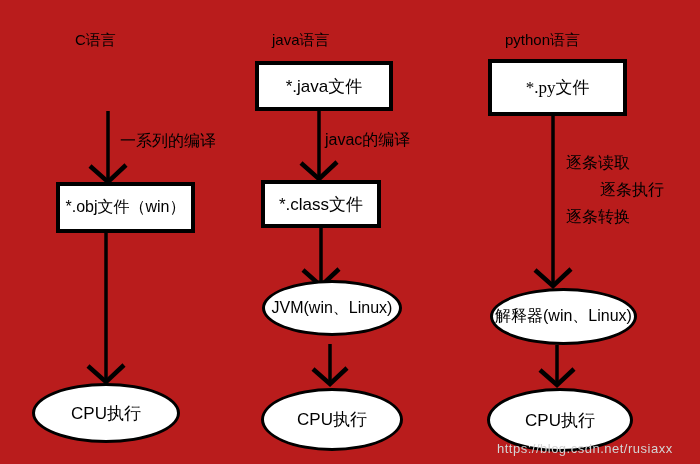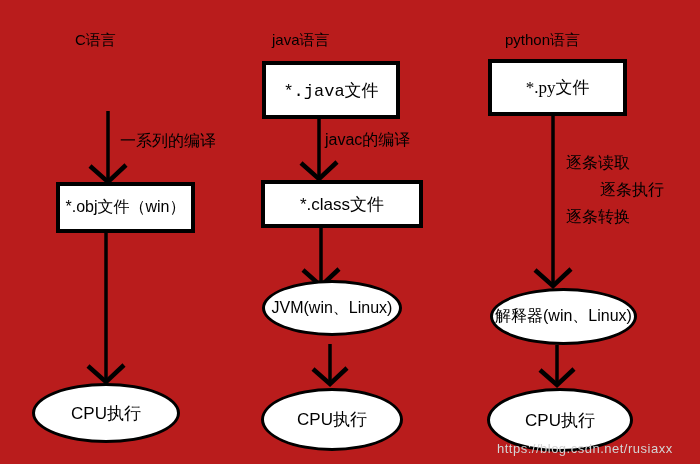--- a/index.html
+++ b/index.html
@@ -103,23 +103,23 @@
   </svg>
 
   <div class="col-title" style="left:75px; top:31px;">C语言</div>
   <div class="col-title" style="left:272px; top:31px;">java语言</div>
   <div class="col-title" style="left:505px; top:31px;">python语言</div>
 
   <div class="arrow-label" style="left:120px; top:131px;">一系列的编译</div>
   <div class="node-box" style="left:56px; top:182px; width:139px; height:51px; font-size:16px;">*.obj文件（win）</div>
   <div class="node-ellipse cpu" style="left:32px; top:383px; width:148px; height:60px;">CPU执行</div>
 
-  <div class="node-box" style="left:262px; top:61px; width:138px; height:58px;font-family:Liberation Mono, monospace;">*.java文件</div>
+  <div class="node-box" style="left:255px; top:61px; width:138px; height:50px;">*.java文件</div>
   <div class="arrow-label" style="left:325px; top:130px;">javac的编译</div>
-  <div class="node-box" style="left:261px; top:180px; width:162px; height:48px;">*.class文件</div>
+  <div class="node-box" style="left:261px; top:180px; width:120px; height:48px;">*.class文件</div>
   <div class="node-ellipse" style="left:262px; top:280px; width:140px; height:56px;">JVM(win、Linux)</div>
   <div class="node-ellipse cpu" style="left:261px; top:388px; width:142px; height:63px;">CPU执行</div>
 
   <div class="node-box" style="left:488px; top:59px; width:139px; height:57px;font-family:Liberation Serif, serif;">*.py文件</div>
   <div class="arrow-label" style="left:566px; top:153px;">逐条读取</div>
   <div class="arrow-label" style="left:600px; top:180px;">逐条执行</div>
   <div class="arrow-label" style="left:566px; top:207px;">逐条转换</div>
   <div class="node-ellipse" style="left:490px; top:288px; width:147px; height:57px;">解释器(win、Linux)</div>
   <div class="node-ellipse cpu" style="left:487px; top:388px; width:146px; height:64px;">CPU执行</div>
 

